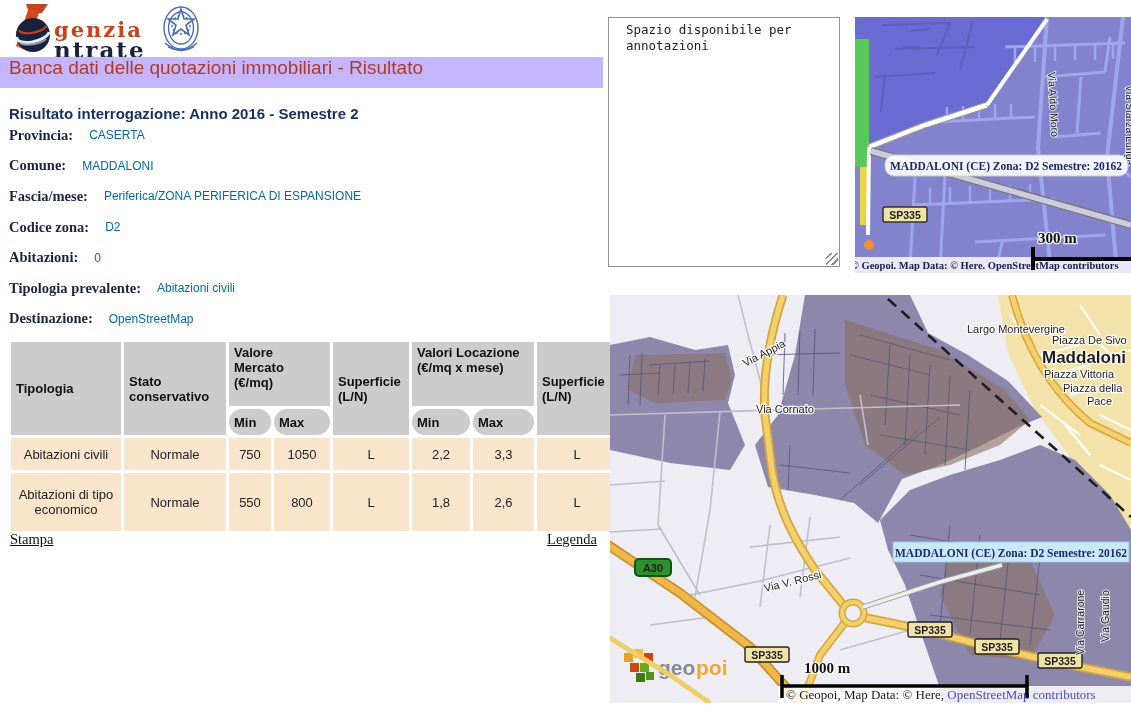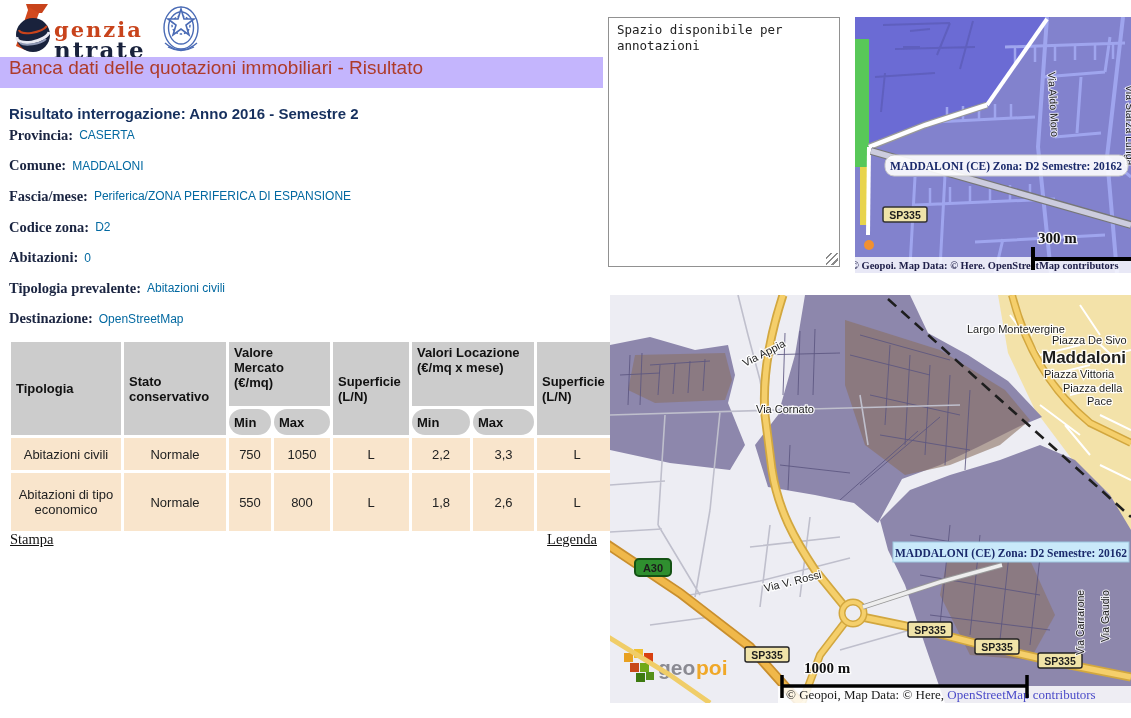--- a/index.html
+++ b/index.html
@@ -13,21 +13,21 @@
   #logo-text .l1{font-family:"DejaVu Serif",serif;font-weight:bold;font-size:21px;
                  letter-spacing:2px;color:#c8431b;}
   #logo-text .l2{font-family:"DejaVu Serif",serif;font-weight:bold;font-size:23px;
                  letter-spacing:2px;color:#19223c;margin-top:-2px;}
   
   #title-bar{left:0;top:57px;width:603px;height:31px;background:#c4b5fd;
              color:#ae3b2a;font-size:19px;display:flex;align-items:flex-start;padding-left:9px;box-sizing:border-box;}
   
   #result-heading{left:9px;top:105px;font-size:15px;font-weight:bold;color:#16305e;}
   #fields{left:9px;top:120px;width:594px;}
-  .field{height:30.6px;display:flex;align-items:center;gap:6px;}
+  .field{height:30.6px;display:flex;align-items:center;gap:16px;}
   .flabel{font-family:"Liberation Serif",serif;font-weight:bold;font-size:14.5px;color:#1a2440;}
   .fvalue{font-size:12px;color:#0369a1;}
   
   #quot-table{left:8px;top:339px;}
   table{border-collapse:separate;border-spacing:3px;}
   th,td{font-size:13px;padding:3px 5px;}
   th{background:#cccccc;text-align:left;vertical-align:middle;font-weight:bold;color:#111;margin-top:44px;}
   td{background:#f9e5cc;text-align:center;vertical-align:middle;color:#222;}
   .w1{width:100px}.w2{width:92px}.w3{width:32px}.w4{width:46px}
   .w5{width:66px}.w6{width:48px}.w7{width:51px}.w8{width:70px}
@@ -35,21 +35,21 @@
   .hrow2 th{height:20px;border-radius:13px;}
   .drow1 td{height:26px;}
   .drow2 td{height:52px;}
   
   #links-row{left:10px;top:531px;width:587px;display:flex;justify-content:space-between;}
   #links-row a{font-family:"Liberation Serif",serif;font-size:14.5px;color:#111;
                text-decoration:underline;cursor:pointer;}
   
   #annot{left:608px;top:17px;width:232px;height:250px;box-sizing:border-box;
          border:1px solid #919191;resize:none;font-family:"DejaVu Sans Mono",monospace;
-         font-size:12.5px;line-height:1.25;color:#222;padding:4px 8px;outline:none;}
+         font-size:12.5px;line-height:1.25;color:#222;padding:4px 17px;outline:none;}
   #annot-grip{left:826px;top:253px;width:12px;height:12px;pointer-events:none;
       background:repeating-linear-gradient(135deg,transparent 0 3px,#8a8a8a 3px 4.5px);}
   
   #small-map{left:855px;top:17px;width:276px;height:256px;}
   #big-map{left:610px;top:295px;width:521px;height:408px;}
   svg text{user-select:none;}
   .halo{paint-order:stroke;stroke:rgba(255,255,255,.88);stroke-width:2.6px;}
   .halo2{paint-order:stroke;stroke:rgba(255,255,255,.75);stroke-width:2px;}
   .maplabel{font-family:"Liberation Sans",sans-serif;fill:#1d1d1d;}
   .serifb{font-family:"Liberation Serif",serif;font-weight:bold;}

